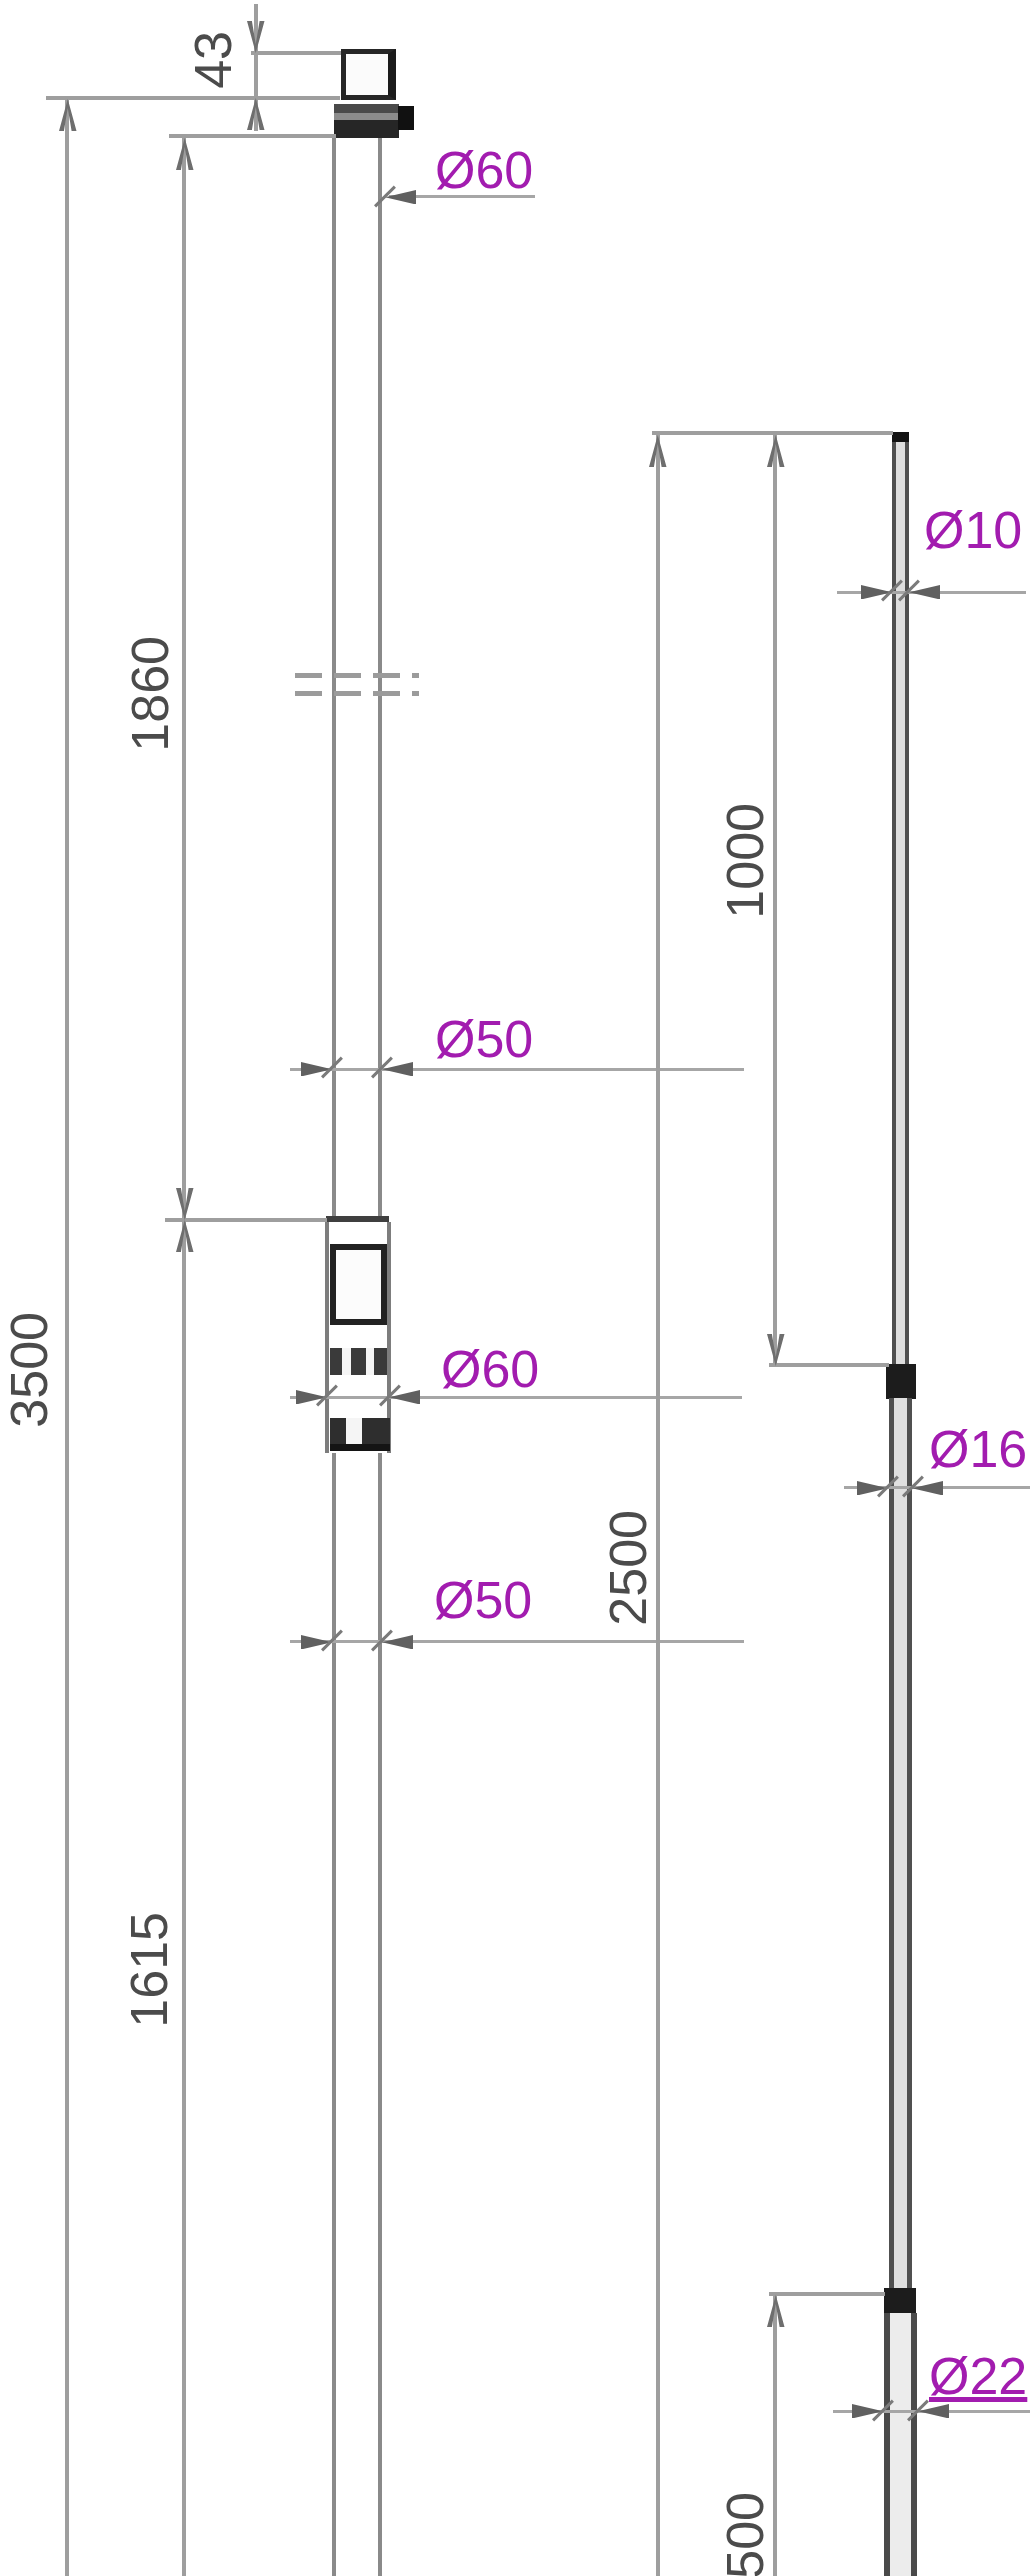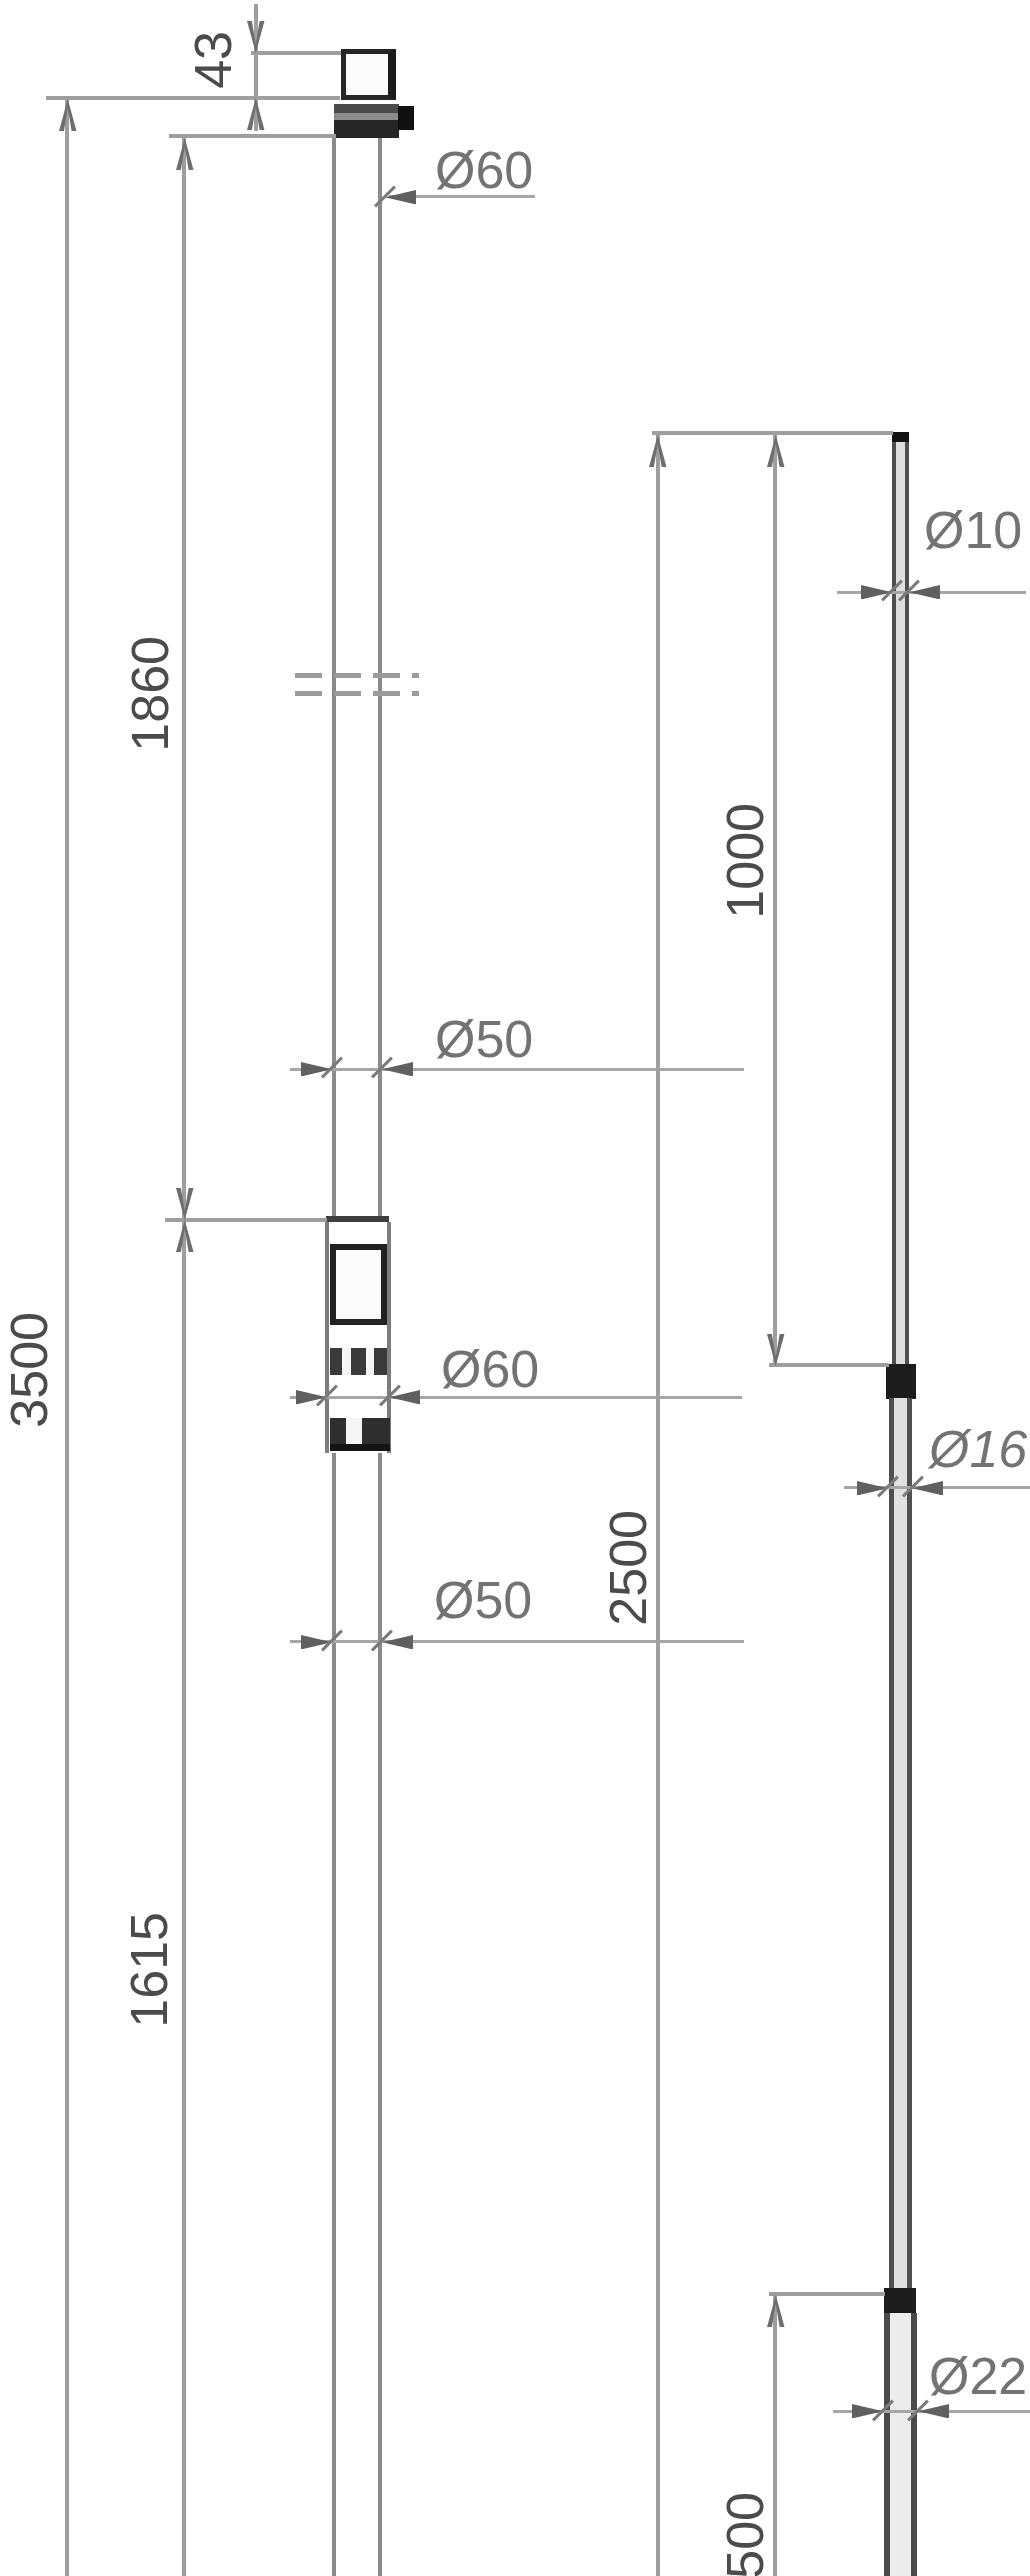--- a/index.html
+++ b/index.html
@@ -1,21 +1,21 @@
 <!DOCTYPE html>
 <html style="font-size:8.2px"><head>
 <meta charset="utf-8">
 <style>
   html,body{margin:0;padding:0;background:#ffffff;}
   .canvas{position:relative;width:1030px;height:2778px;background:#ffffff;overflow:hidden;
           font-family:"Liberation Sans","DejaVu Sans",sans-serif;}
   .hline{position:absolute;height:4.1px;background:#9e9e9e;}
   .vline{position:absolute;width:3.6px;background:#9e9e9e;}
   .leader{position:absolute;height:3.1px;background:#a6a6a6;}
-  .htext{position:absolute;font-size:52px;line-height:1;color:#737373;white-space:nowrap;}
+  .htext{position:absolute;font-size:52px;line-height:1;color:#a21caf;white-space:nowrap;}
   .vtext{position:absolute;font-size:52px;line-height:1;color:#4b4b4b;white-space:nowrap;
          writing-mode:vertical-rl;transform:rotate(180deg);}
   .ar-up{position:absolute;width:17.5px;height:32px;background:#6e6e6e;
          clip-path:polygon(50% 0,100% 100%,72% 100%,50% 28%,28% 100%,0 100%);}
   .ar-down{position:absolute;width:17.5px;height:32px;background:#6e6e6e;
          clip-path:polygon(0 0,28% 0,50% 72%,72% 0,100% 0,50% 100%);}
   .ar-left{position:absolute;width:31px;height:14.4px;background:#606060;
          clip-path:polygon(0 50%,100% 0,100% 100%);}
   .ar-right{position:absolute;width:31px;height:14.4px;background:#606060;
          clip-path:polygon(100% 50%,0 0,0 100%);}
@@ -131,28 +131,28 @@
   <div class="vtext" style="left:719px;top:803px;">1000</div>
   <div class="vtext" style="left:719px;top:2492px;">500</div>
 
   <div class="htext" style="left:924px;top:504px;">Ø10</div>
   <div class="leader" style="left:837px;top:591px;width:189px;"></div>
   <div class="ar-right" style="left:861px;top:585px;"></div>
   <div class="ar-left" style="left:909px;top:585px;"></div>
   <div class="tick" style="left:878px;top:589px;"></div>
   <div class="tick" style="left:895px;top:589px;"></div>
 
-  <div class="htext" style="left:929px;top:1423px;font-style:italic;">Ø16</div>
+  <div class="htext" style="left:929px;top:1423px;">Ø16</div>
   <div class="leader" style="left:844px;top:1486px;width:187px;"></div>
   <div class="ar-right" style="left:857px;top:1481px;"></div>
   <div class="ar-left" style="left:912px;top:1481px;"></div>
   <div class="tick" style="left:874px;top:1485px;"></div>
   <div class="tick" style="left:899px;top:1485px;"></div>
 
-  <div class="htext" style="left:929px;top:2350px;">Ø22</div>
+  <div class="htext" style="left:929px;top:2350px;text-decoration:underline;">Ø22</div>
   <div class="leader" style="left:833px;top:2410px;width:198px;"></div>
   <div class="ar-right" style="left:852px;top:2404px;"></div>
   <div class="ar-left" style="left:918px;top:2404px;"></div>
   <div class="tick" style="left:869px;top:2409px;"></div>
   <div class="tick" style="left:904px;top:2409px;"></div>
 
 </div>
 
 
 </body></html>

